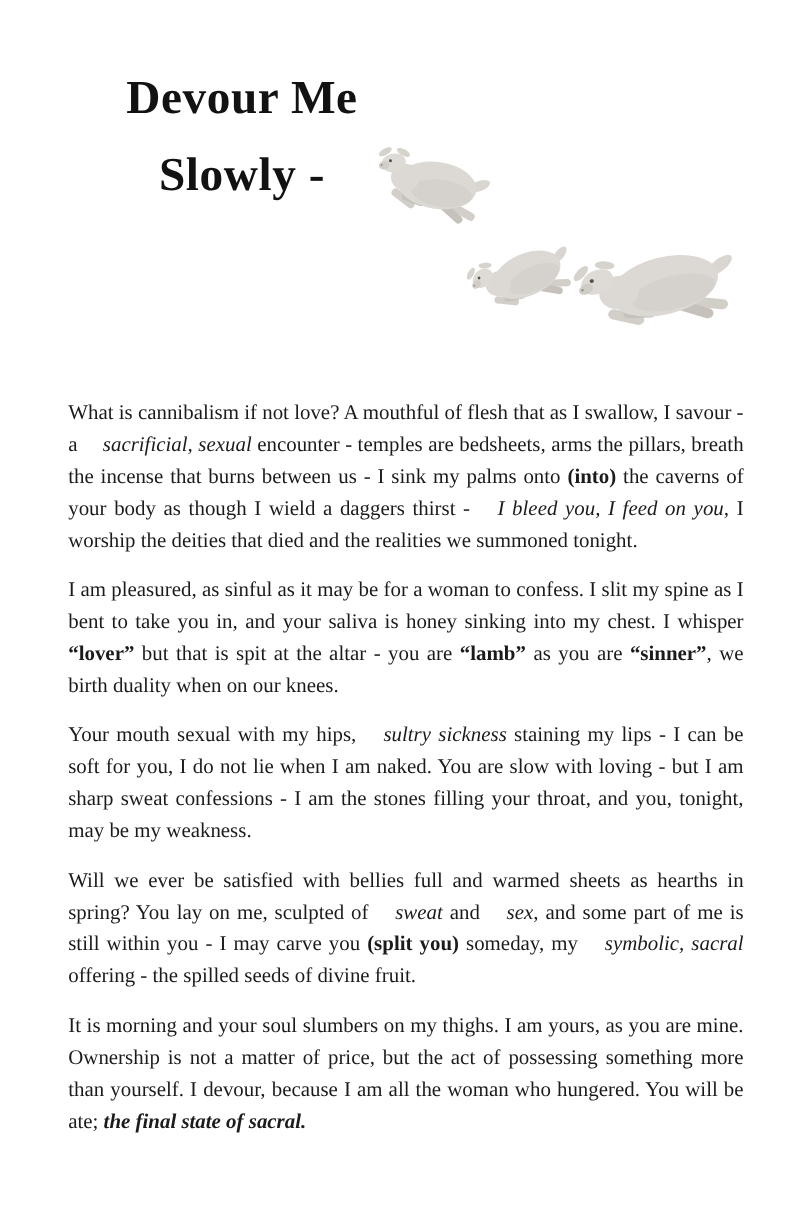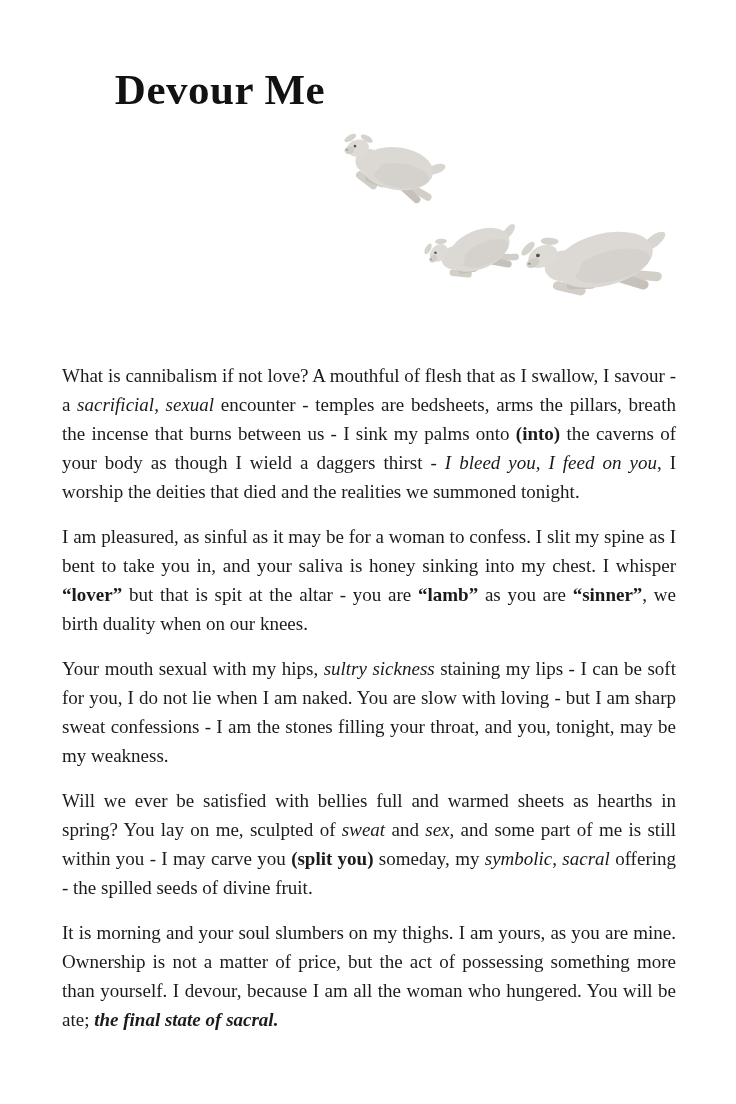--- a/index.html
+++ b/index.html
@@ -37,31 +37,32 @@
     left: 62px;
     top: 361px;
     width: 614px;
     font-size: 19px;
     line-height: 29px;
     text-align: justify;
     color: #1b1b1b;
   }
   .content p { margin: 0 0 16px 0; }
   .r-n { font-style: normal; font-weight: normal; }
-  .r-i { font-style: italic; }
+  .r-i { font-style: italic; margin-left: 18px; }
   .r-b { font-weight: bold; margin-top: 48px; }
   .r-bi { font-weight: bold; font-style: italic; }
 </style>
 </head>
 <body>
 
 <div class="page">
 
   <div class="title">
     <div>Devour Me</div>
+    <div>Slowly -</div>
   </div>
 
   <svg class="lamb-art" viewBox="0 0 736 360" xmlns="http://www.w3.org/2000/svg">
     <defs>
       <g id="lamb">
 
         <rect x="90" y="58" width="34" height="9" rx="4.5" transform="rotate(22 90 58)" fill="#d2cec8"></rect>
         <rect x="84" y="60" width="30" height="9" rx="4.5" transform="rotate(34 84 60)" fill="#c6c2bb"></rect>
 
         <rect x="28" y="52" width="30" height="9" rx="4.5" transform="rotate(30 28 52)" fill="#d2cec8"></rect>

